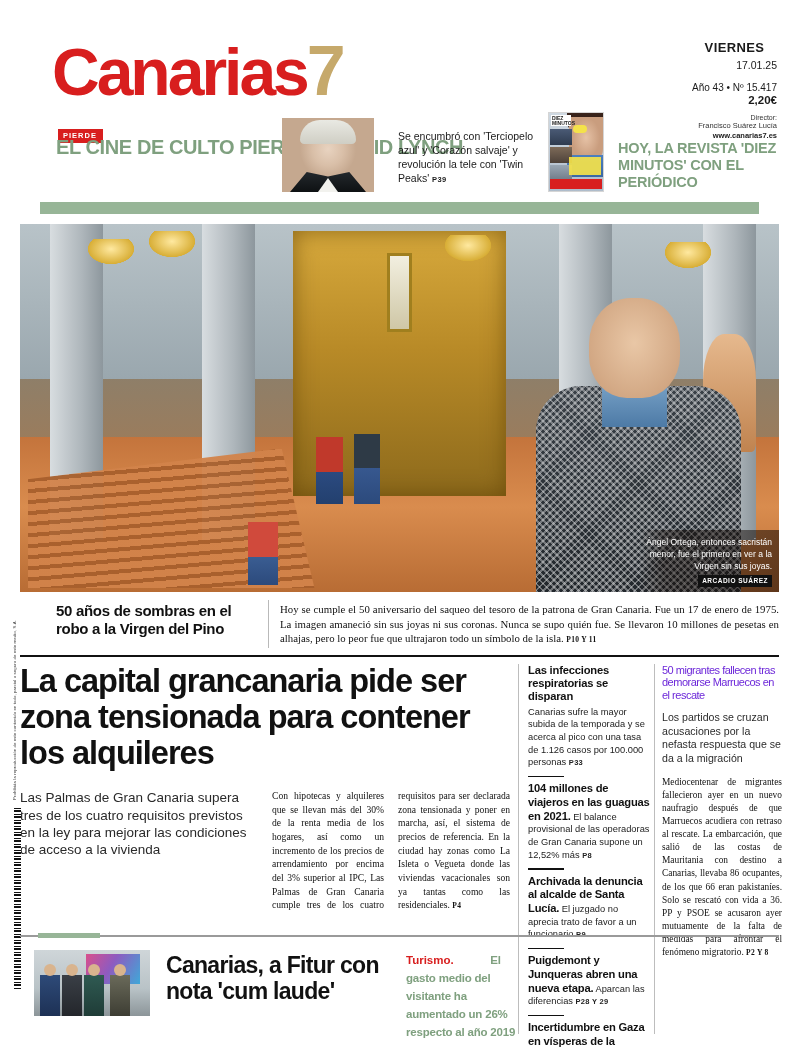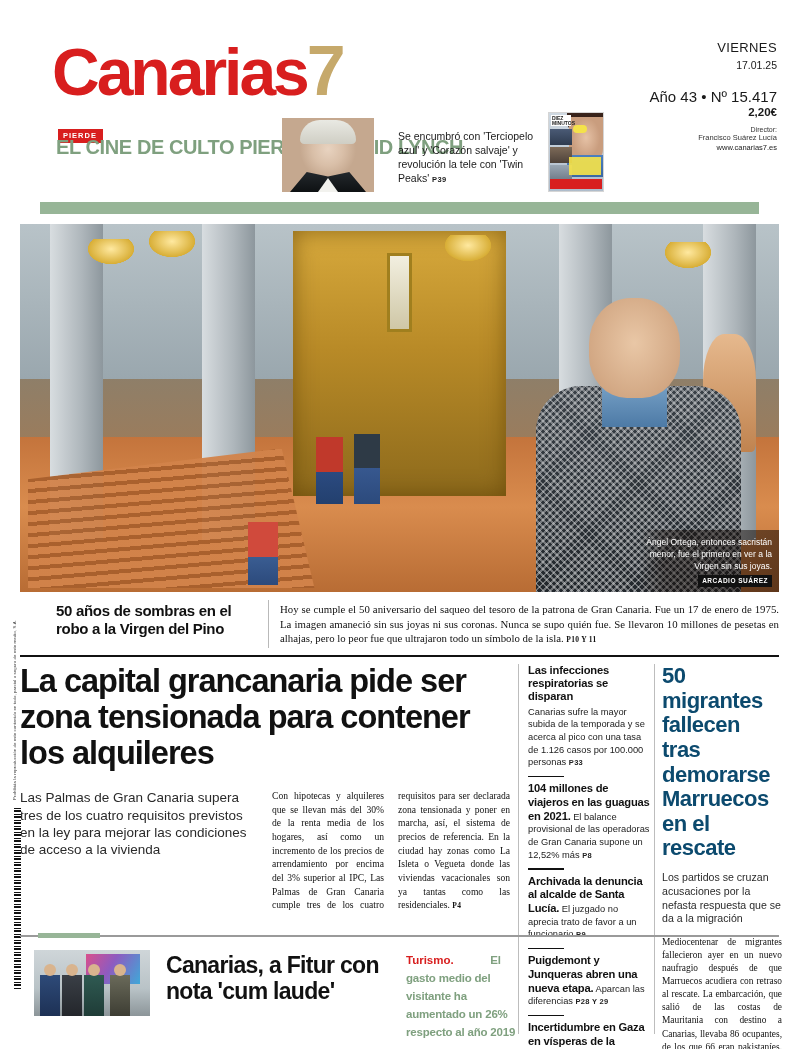--- a/index.html
+++ b/index.html
@@ -20,27 +20,27 @@
     font-weight: bold; font-size: 66px; letter-spacing: -3px;
     line-height: 1;
   }
   .logo-main { color: #d81e1e; }
   .logo-seven { color: #c6a96b; font-size: 70px; }
 
   .issue-block {
     position: absolute; right: 22px; top: 40px;
     text-align: right; color: #1a1a1a;
   }
-  .issue-day { font-size: 13px; font-weight: normal; letter-spacing: .4px; }
+  .issue-day { font-size: 13px; font-weight: bold; letter-spacing: .4px; text-align: center; }
   .issue-date { font-size: 10.5px; margin-top: 4px; }
-  .issue-num { font-size: 15px; margin-top: 17px; }
+  .issue-num { font-size: 10px; margin-top: 11px; }
   .issue-price { font-size: 11.5px; font-weight: bold; margin-top: 1px; }
   .issue-dir-label { font-size: 7px; margin-top: 8px; color:#333; }
   .issue-dir-name { font-size: 7.5px; color:#333; }
-  .issue-web { font-size: 7.5px; font-weight: normal; margin-top: 1px; }
+  .issue-web { font-size: 7.5px; font-weight: bold; margin-top: 1px; }
 
   
   .promo { position: relative; height: 92px; margin: 0 20px; }
   .cultura-tag {
     display: inline-block; background: #d81e1e; color: #fff;
     font-size: 7.5px; font-weight: bold; letter-spacing: 1px;
     padding: 1.5px 5px 1.5px 4px;
     border: 1px solid #d81e1e;
   }
   .cultura-tag-box { position: absolute; left: 38px; top: 6px; }
@@ -245,21 +245,21 @@
     font-weight: bold; font-size: 11.2px; line-height: 1.18; color:#111;
     letter-spacing:-.2px;
   }
   .brief-body { font-size: 9.3px; line-height: 1.36; color:#222; margin-top:2px; }
   .brief-inline-hl { font-weight:bold; font-size:11.2px; line-height:1.18; letter-spacing:-.2px; color:#111; }
   .brief-rule { width: 36px; height: 1.5px; background:#111; margin: 6px 0 5px 0; }
 
   
   .rightcol { position:absolute; left:662px; top:664px; width:120px; }
   .rc-head {
-    font-weight:bold; font-size:22px; line-height:1.12; letter-spacing:-.5px; color:#0c4a6e;
+    font-weight:normal; font-size:11px; line-height:1.12; letter-spacing:-.5px; color:#6d28d9;
   }
   .rc-sub { margin-top:10px; font-size:10.6px; line-height:1.3; color:#2b2b2b; }
   .rc-body {
     margin-top:10px; font-family:"Liberation Serif", serif;
     font-size:9.4px; line-height:1.39; text-align:justify; color:#111;
   }
 
   
   .bottom-rule { position:absolute; left:20px; right:20px; top:935px; height:2px; background:#9a9a9a; }
   .bottom-green { position:absolute; left:38px; top:933px; width:62px; height:5px; background:#97b597; }
@@ -331,20 +331,21 @@
       <div class="jacket"></div>
       <div class="strip1"></div>
       <div class="strip2"></div>
       <div class="strip3"></div>
       <div class="yellowdot"></div>
       <div class="ytext"></div>
       <div class="redbar"></div>
       <div class="mg-title">DIEZ MINUTOS</div>
     </div>
 
+    <div class="promo-head2">HOY, LA REVISTA 'DIEZ MINUTOS' CON EL PERIÓDICO</div>
     <div class="green-band"></div>
   </div>
 
   <div class="main-photo">
     <div class="mp-layer">
       <div class="mp-sky"></div>
       <div class="mp-floor"></div>
       <div class="mp-altar">
         <div class="mp-altar-niche"></div>
       </div>

